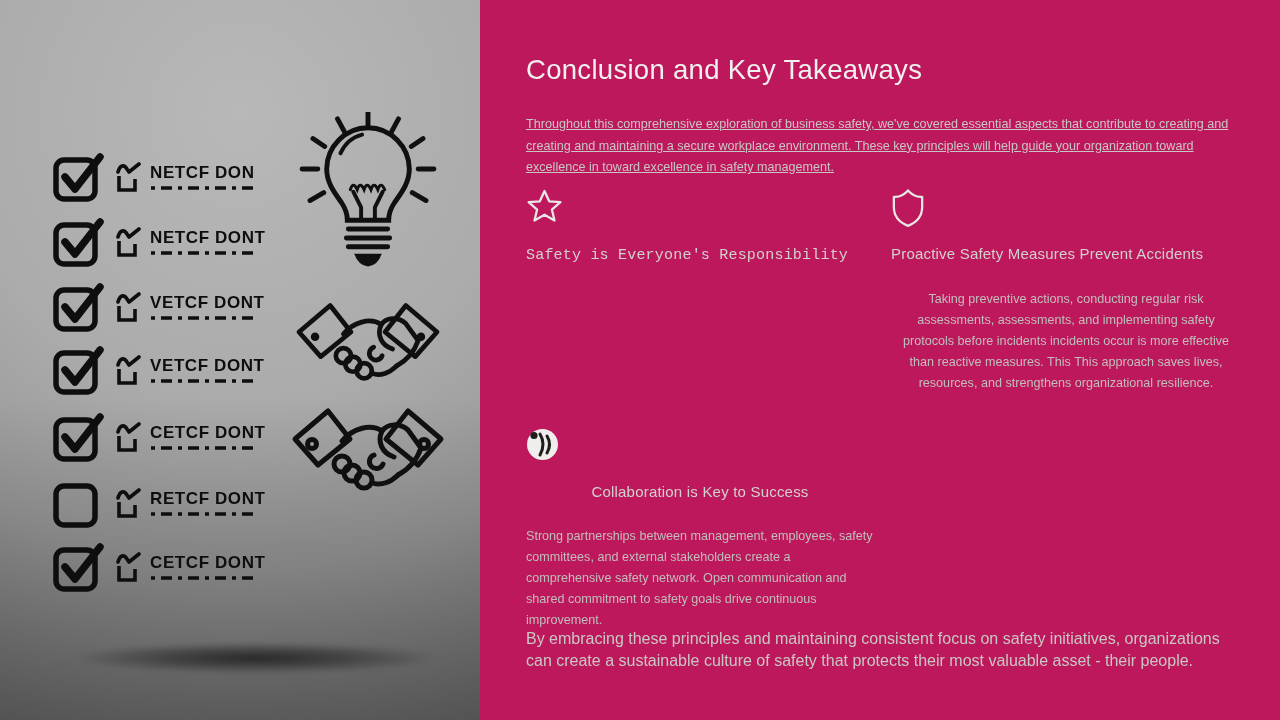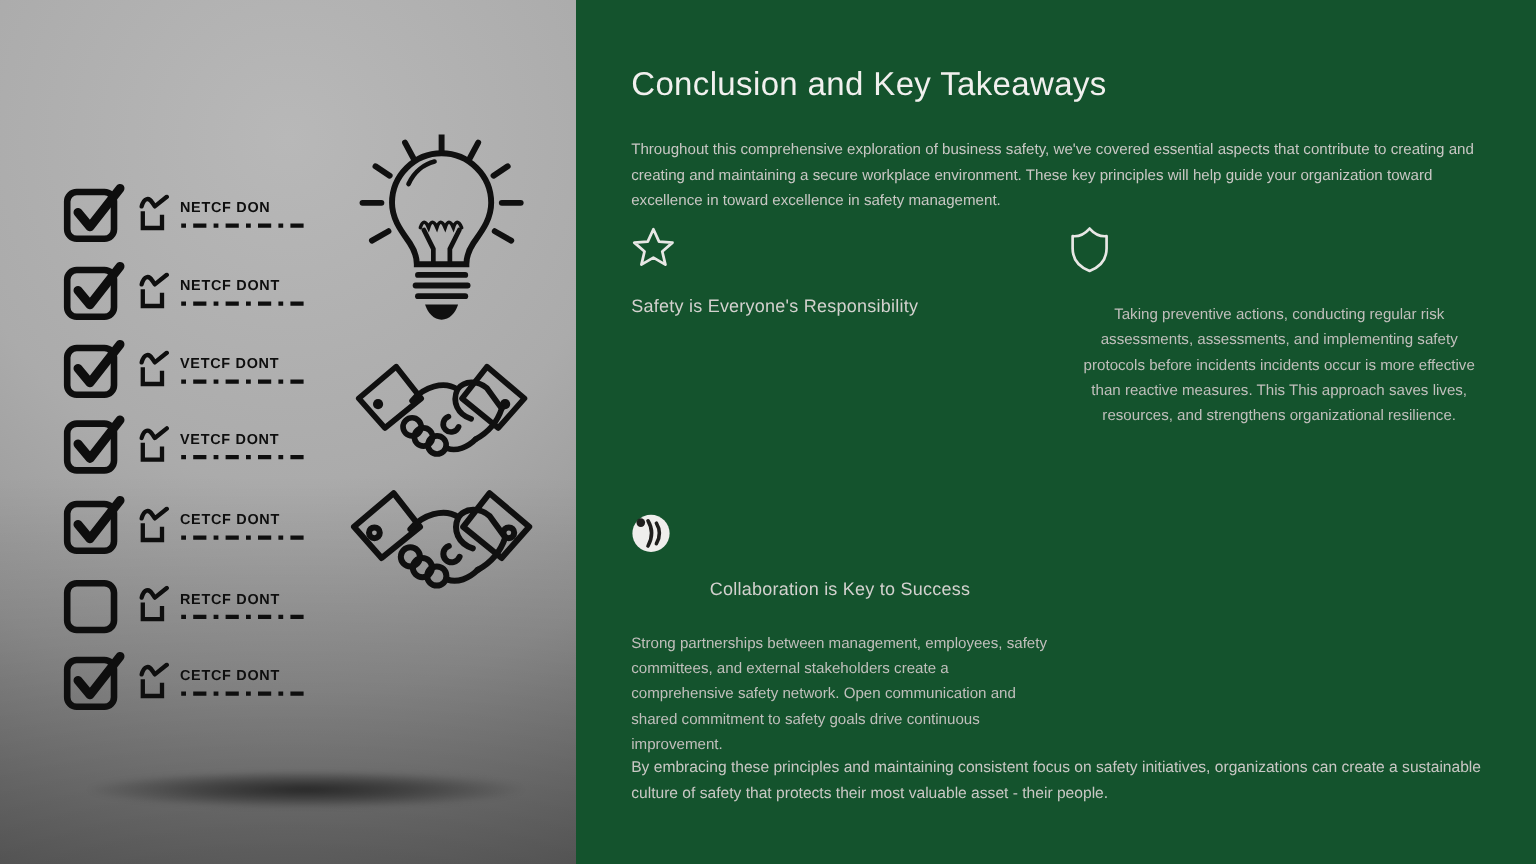--- a/index.html
+++ b/index.html
@@ -18,56 +18,56 @@
   .ground-shadow{
     position:absolute;left:70px;top:642px;width:370px;height:32px;
     background:radial-gradient(ellipse at center, rgba(0,0,0,0.62) 0%, rgba(0,0,0,0.35) 35%, rgba(0,0,0,0) 70%);
     filter:blur(2px);
   }
   .check-row{position:absolute;left:52px;height:52px;display:flex;align-items:center;}
   .bigbox-svg{overflow:visible;flex:0 0 auto;}
   .mini-svg{margin-left:14px;flex:0 0 auto;}
   .check-texts{margin-left:8px;display:flex;flex-direction:column;}
   .check-label{
-    font-size:12px;font-weight:bold;color:#0e0e0e;letter-spacing:0.6px;
+    font-size:17px;font-weight:bold;color:#0e0e0e;letter-spacing:0.6px;
     white-space:nowrap;line-height:18px;
   }
   .dashline{margin-top:3px;}
   .art{position:absolute;}
   
   .right-panel{
     position:absolute;left:480px;top:0;width:800px;height:720px;
-    background:#14532d;color:#c6c4c1;
+    background:#be185d;color:#c6c4c1;
   }
   .slide-title{
     position:absolute;left:46px;top:54px;width:720px;
     font-size:27.5px;font-weight:400;color:#f1f0ee;letter-spacing:0.3px;
   }
   .intro-par{
     position:absolute;left:46px;top:114px;width:712px;
-    font-size:12.6px;line-height:21.5px;color:#c9c7c4;
+    font-size:12.6px;line-height:21.5px;color:#c9c7c4;text-decoration:underline;
   }
   .takeaway{position:absolute;}
-  .tk-1{left:46px;top:188px;width:334px;}
+  .tk-1{left:46px;top:188px;width:334px;font-family:Liberation Mono, monospace;}
   .tk-2{left:411px;top:188px;width:350px;}
   .tk-3{left:46px;top:428px;width:348px;}
   .tk-icon{height:38px;display:flex;align-items:flex-start;}
   .tk-heading{
     margin-top:20px;font-size:15px;color:#d3d1ce;letter-spacing:0.2px;line-height:19px;
   }
   .tk-2 .tk-heading{margin-top:18px;}
   .tk-3 .tk-heading{margin-top:16px;text-align:center;}
   .tk-body{
     margin-top:13px;font-size:12.6px;line-height:21px;color:#c1bfbc;
   }
   .tk-2 .tk-body{margin-top:26px;text-align:center;}
   .tk-3 .tk-body{margin-top:25px;}
   .closing-par{
     position:absolute;left:46px;top:628px;width:712px;
-    font-size:13px;line-height:21.5px;color:#c9c7c4;
+    font-size:16px;line-height:21.5px;color:#c9c7c4;
   }
 </style>
 </head>
 <body>
 
 <div class="left-panel">
 
   <div class="check-row" style="top:151px">
     <svg class="bigbox-svg" width="50" height="50" viewBox="0 0 50 50">
         <rect x="4" y="8" width="39" height="39" rx="8" fill="none" stroke="#0e0e0e" stroke-width="5.5"></rect>
@@ -254,20 +254,21 @@
     </div>
     <div class="tk-heading">Safety is Everyone's Responsibility</div>
   </div>
 
   <div class="takeaway tk-2">
     <div class="tk-icon">
       <svg width="34" height="40" viewBox="0 0 34 41" fill="none" stroke="#e8e7e5" stroke-width="2.3" stroke-linejoin="round">
         <path d="M17,2.5 C21,7 26.5,9.5 31.5,9 V19.5 C31.5,29 25.5,35.5 17,38.8 C8.5,35.5 2.5,29 2.5,19.5 V9 C7.5,9.5 13,7 17,2.5 Z"></path>
       </svg>
     </div>
+    <div class="tk-heading">Proactive Safety Measures Prevent Accidents</div>
     <div class="tk-body">Taking preventive actions, conducting regular risk assessments, assessments, and implementing safety protocols before incidents incidents occur is more effective than reactive measures. This This approach saves lives, resources, and strengthens organizational resilience.</div>
   </div>
 
   <div class="takeaway tk-3">
     <div class="tk-icon">
       <svg width="33" height="33" viewBox="0 0 33 33">
         <circle cx="16.5" cy="16.5" r="15.5" fill="#efeeec"></circle>
         <circle cx="8" cy="7.5" r="3.6" fill="#1f1e1c"></circle>
         <path d="M14,6 Q20,16 14,27" fill="none" stroke="#1f1e1c" stroke-width="3" stroke-linecap="round"></path>
         <path d="M21,8 Q26,16.5 21,25" fill="none" stroke="#1f1e1c" stroke-width="3" stroke-linecap="round"></path>

